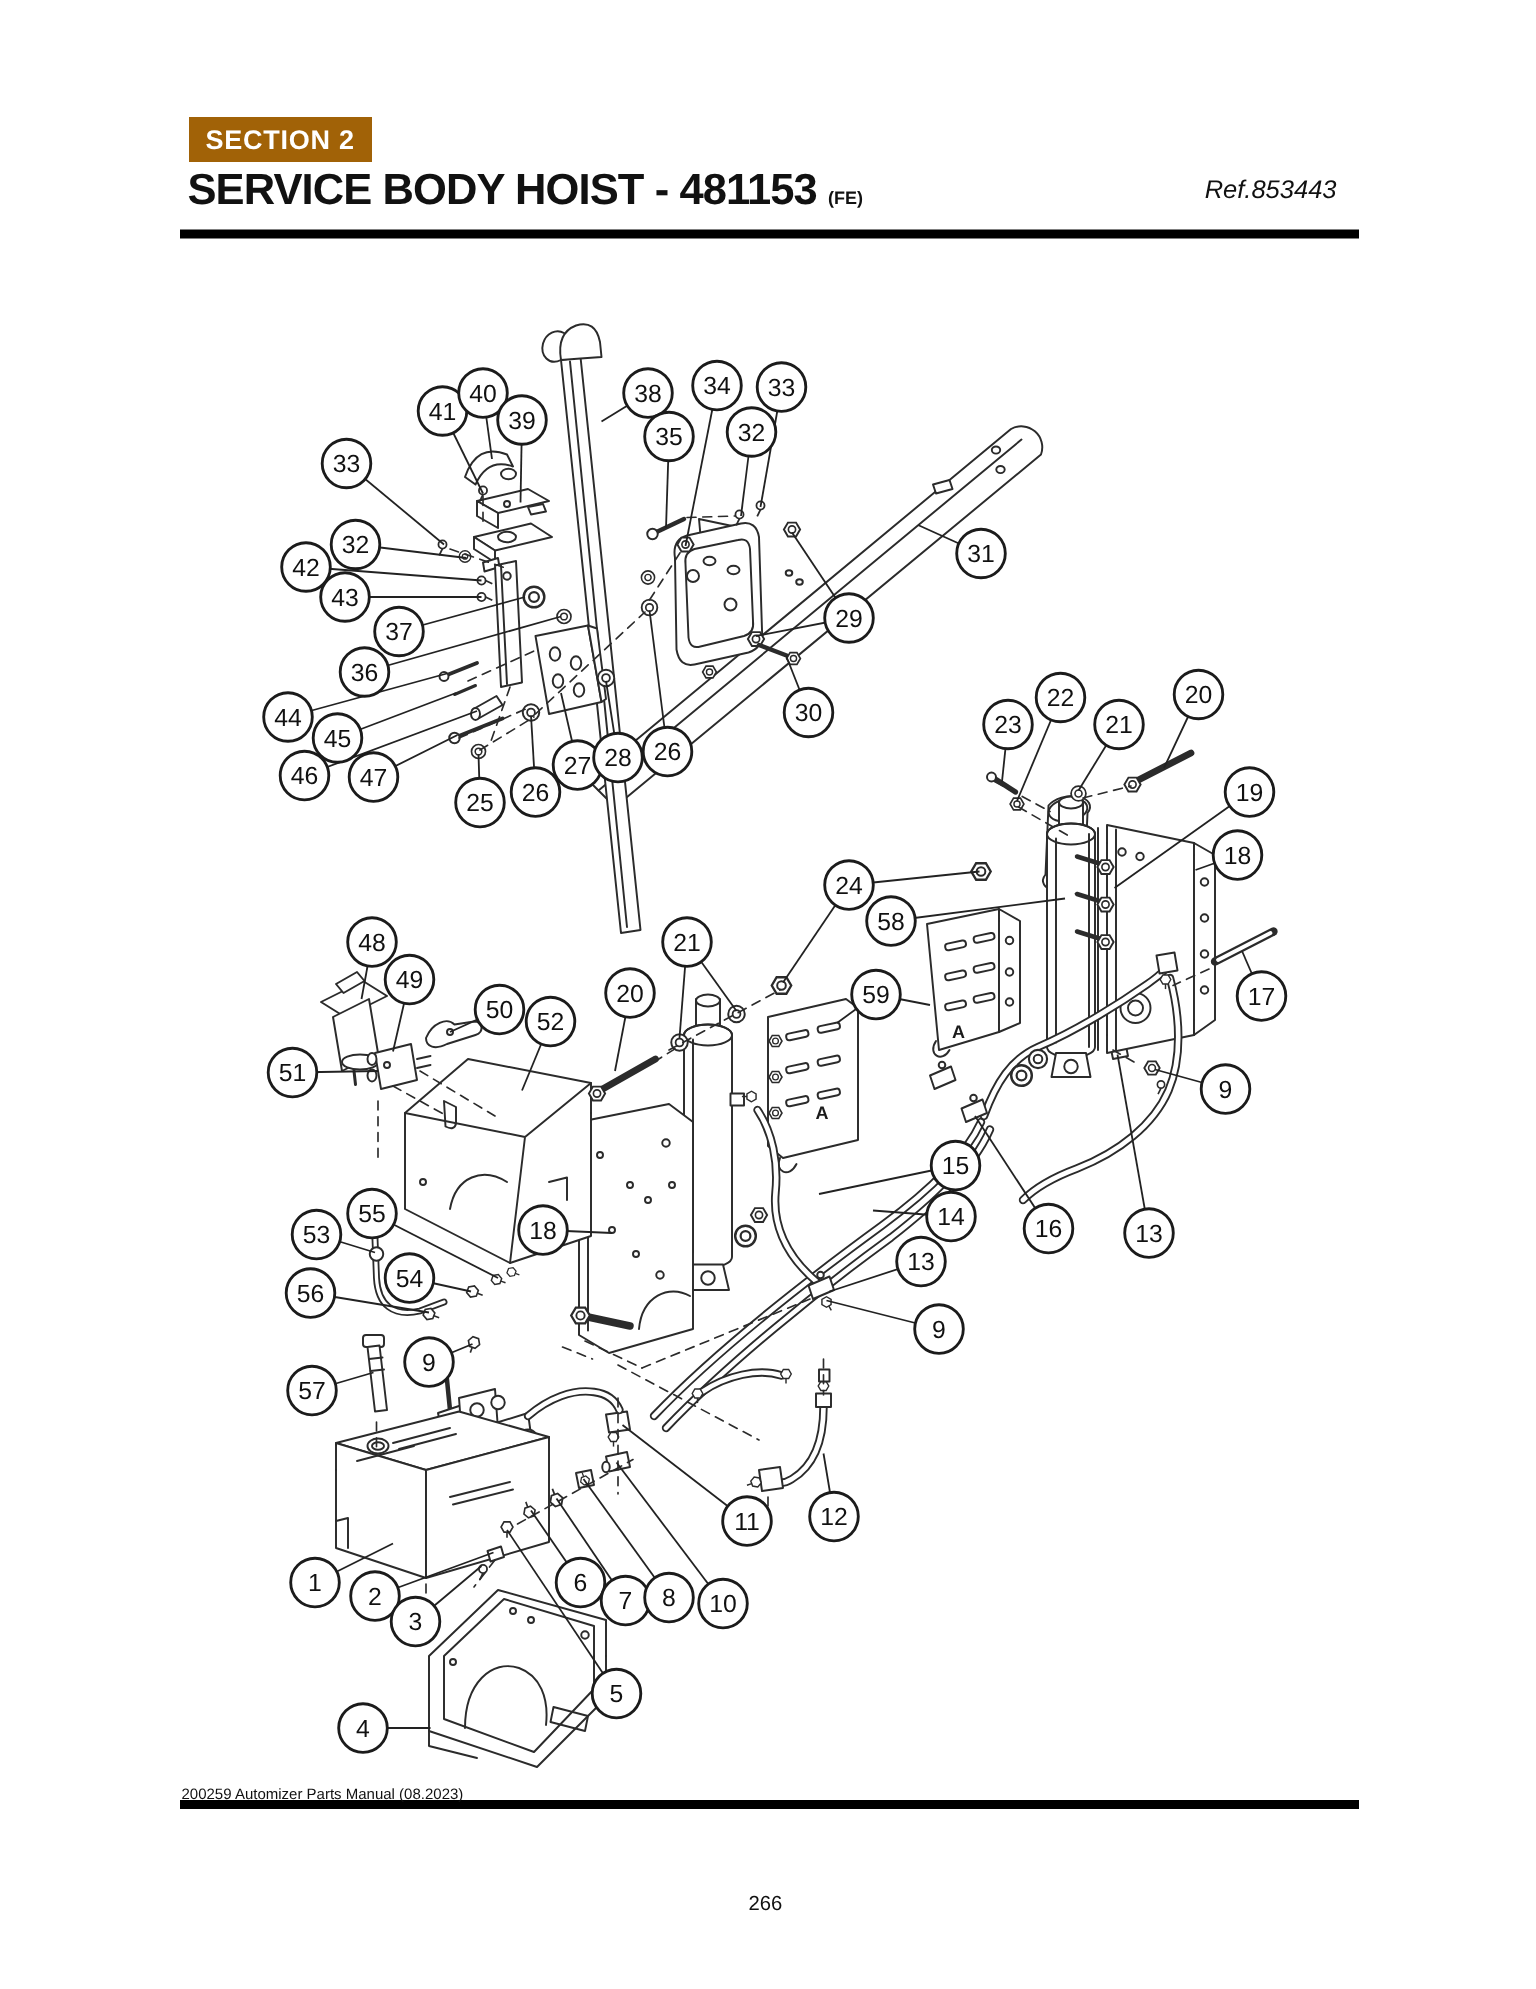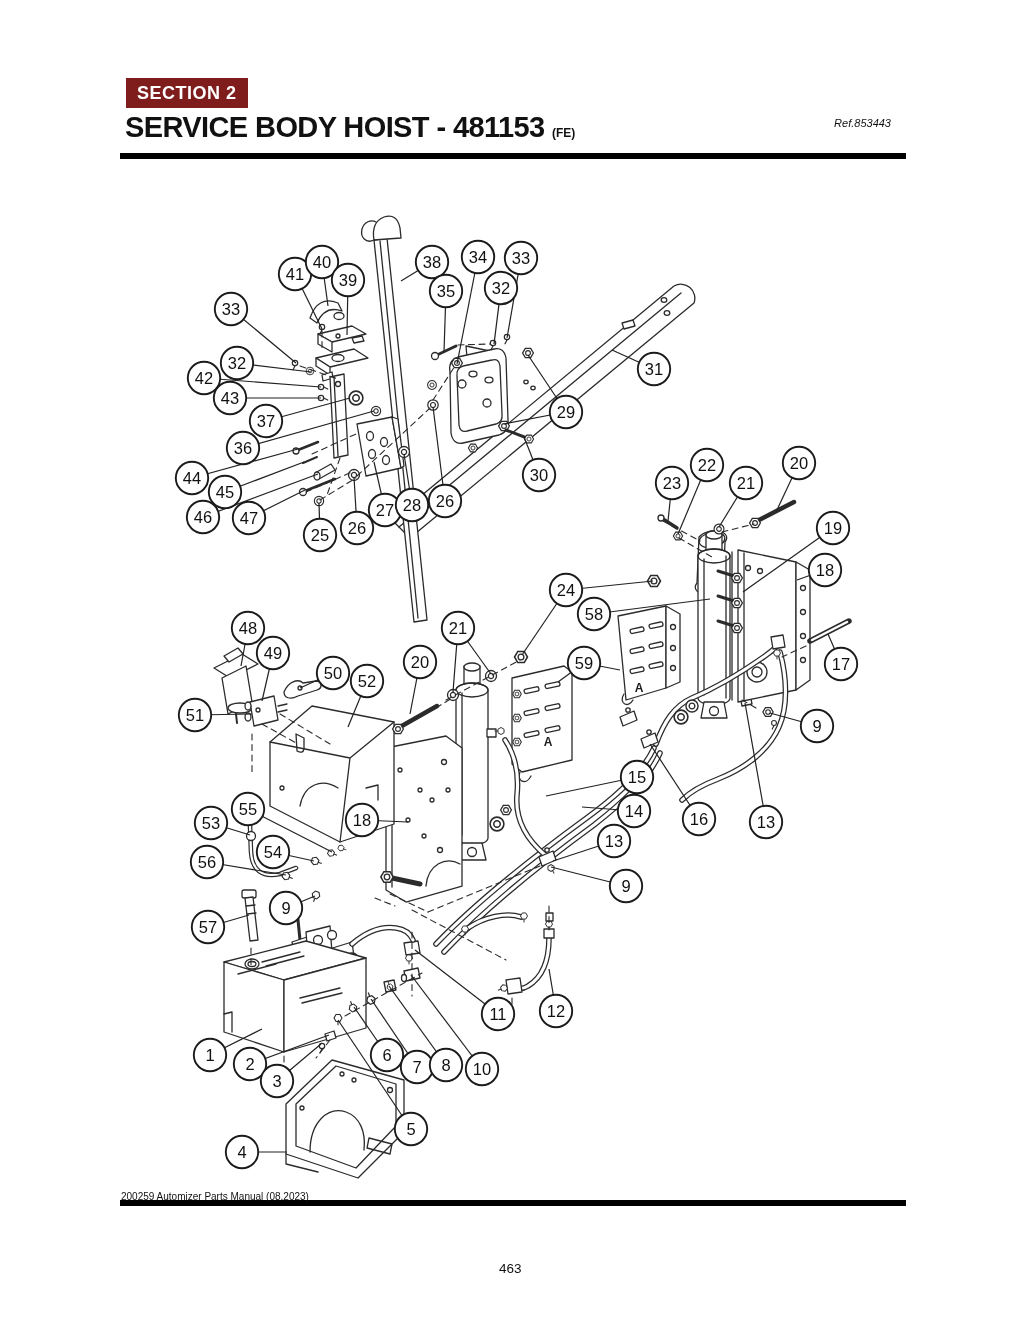--- a/index.html
+++ b/index.html
@@ -1,23 +1,23 @@
 <!DOCTYPE html>
 <html><head>
 <meta charset="utf-8">
 <style>
   html,body{margin:0;padding:0;background:#fff;}
   .page{position:relative;width:1024px;height:1326px;background:#fff;overflow:hidden;
         font-family:"Liberation Sans",sans-serif;color:#111;}
-  .section-chip{position:absolute;left:126px;top:78px;background:#7f1d1d;color:#fff;
+  .section-chip{position:absolute;left:126px;top:78px;background:#a16207;color:#fff;
         font-weight:bold;font-size:18px;line-height:30px;padding:0 11px;letter-spacing:.5px;}
   .doc-title{position:absolute;left:125px;top:111px;font-weight:bold;font-size:29px;
         letter-spacing:-.6px;white-space:nowrap;}
   .doc-title .fe{font-size:12px;letter-spacing:0;}
-  .ref{position:absolute;right:133px;top:117px;font-style:italic;font-size:11px;}
+  .ref{position:absolute;right:133px;top:117px;font-style:italic;font-size:17px;}
   .rule{position:absolute;left:120px;width:786px;height:6px;background:#000;}
   .rule.top{top:153px;}
   .rule.bottom{top:1200px;}
   .footer-left{position:absolute;left:121px;top:1191px;font-size:10px;}
   .footer-page{position:absolute;left:499px;top:1261px;font-size:13.5px;}
   svg.art{position:absolute;left:0;top:0;}
   svg.art *{vector-effect:none;}
   .ln{fill:none;stroke:#2b2b2b;stroke-width:1.3;stroke-linecap:round;stroke-linejoin:round;}
   .fw{fill:#fff;stroke:#2b2b2b;stroke-width:1.3;stroke-linejoin:round;}
   .dash{fill:none;stroke:#2b2b2b;stroke-width:1.1;stroke-dasharray:6 4.5;stroke-linecap:round;}
@@ -761,14 +761,14 @@
           <circle cx="242" cy="1152" r="16.2" fill="#fff" stroke="#1b1b1b" stroke-width="1.9"></circle>
           <text x="242" y="1152" text-anchor="middle" dy=".36em" font-family="&quot;Liberation Sans&quot;, sans-serif" font-size="16.5px" fill="#111">4</text>
         </g>
         <text x="548" y="746" text-anchor="middle" font-family="&quot;Liberation Sans&quot;, sans-serif" font-size="12px" font-weight="bold" fill="#1b1b1b">A</text>
         <text x="639" y="692" text-anchor="middle" font-family="&quot;Liberation Sans&quot;, sans-serif" font-size="12px" font-weight="bold" fill="#1b1b1b">A</text>
       </g>
   </svg>
 
   <div class="rule bottom"></div>
   <div class="footer-left">200259 Automizer Parts Manual (08.2023)</div>
-  <div class="footer-page">463</div>
+  <div class="footer-page">266</div>
 </div>
 
 </body></html>

